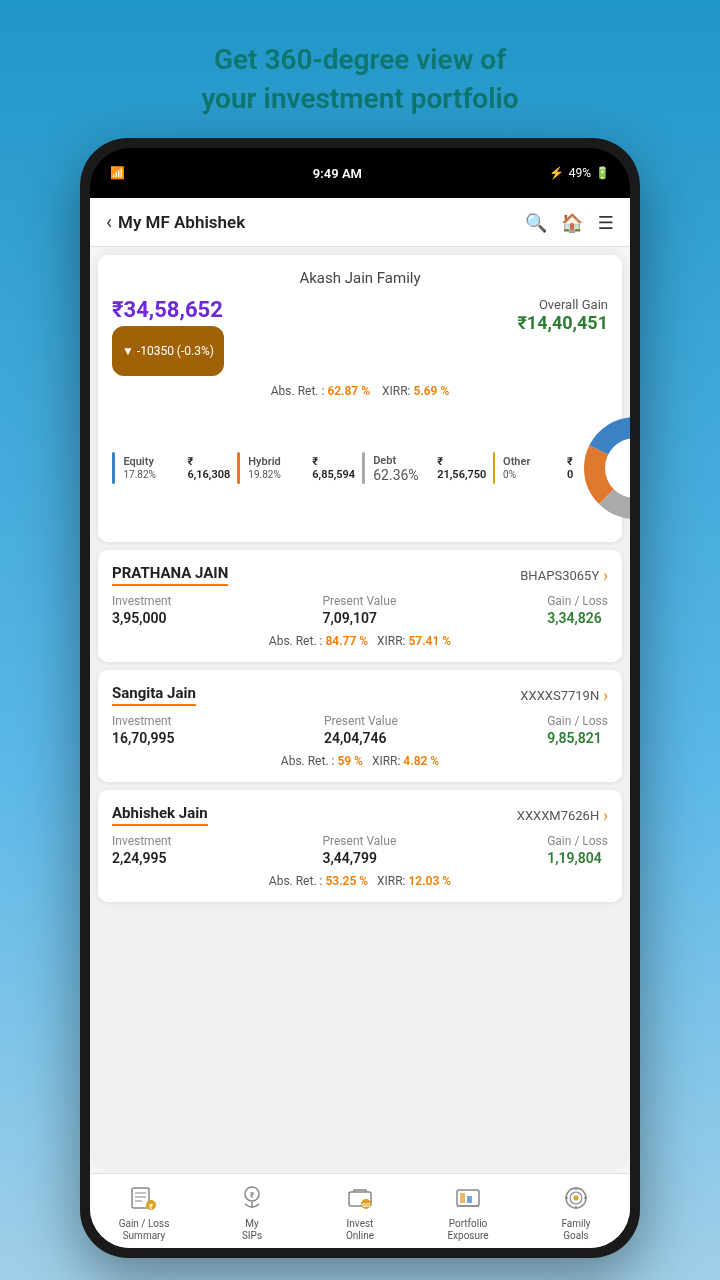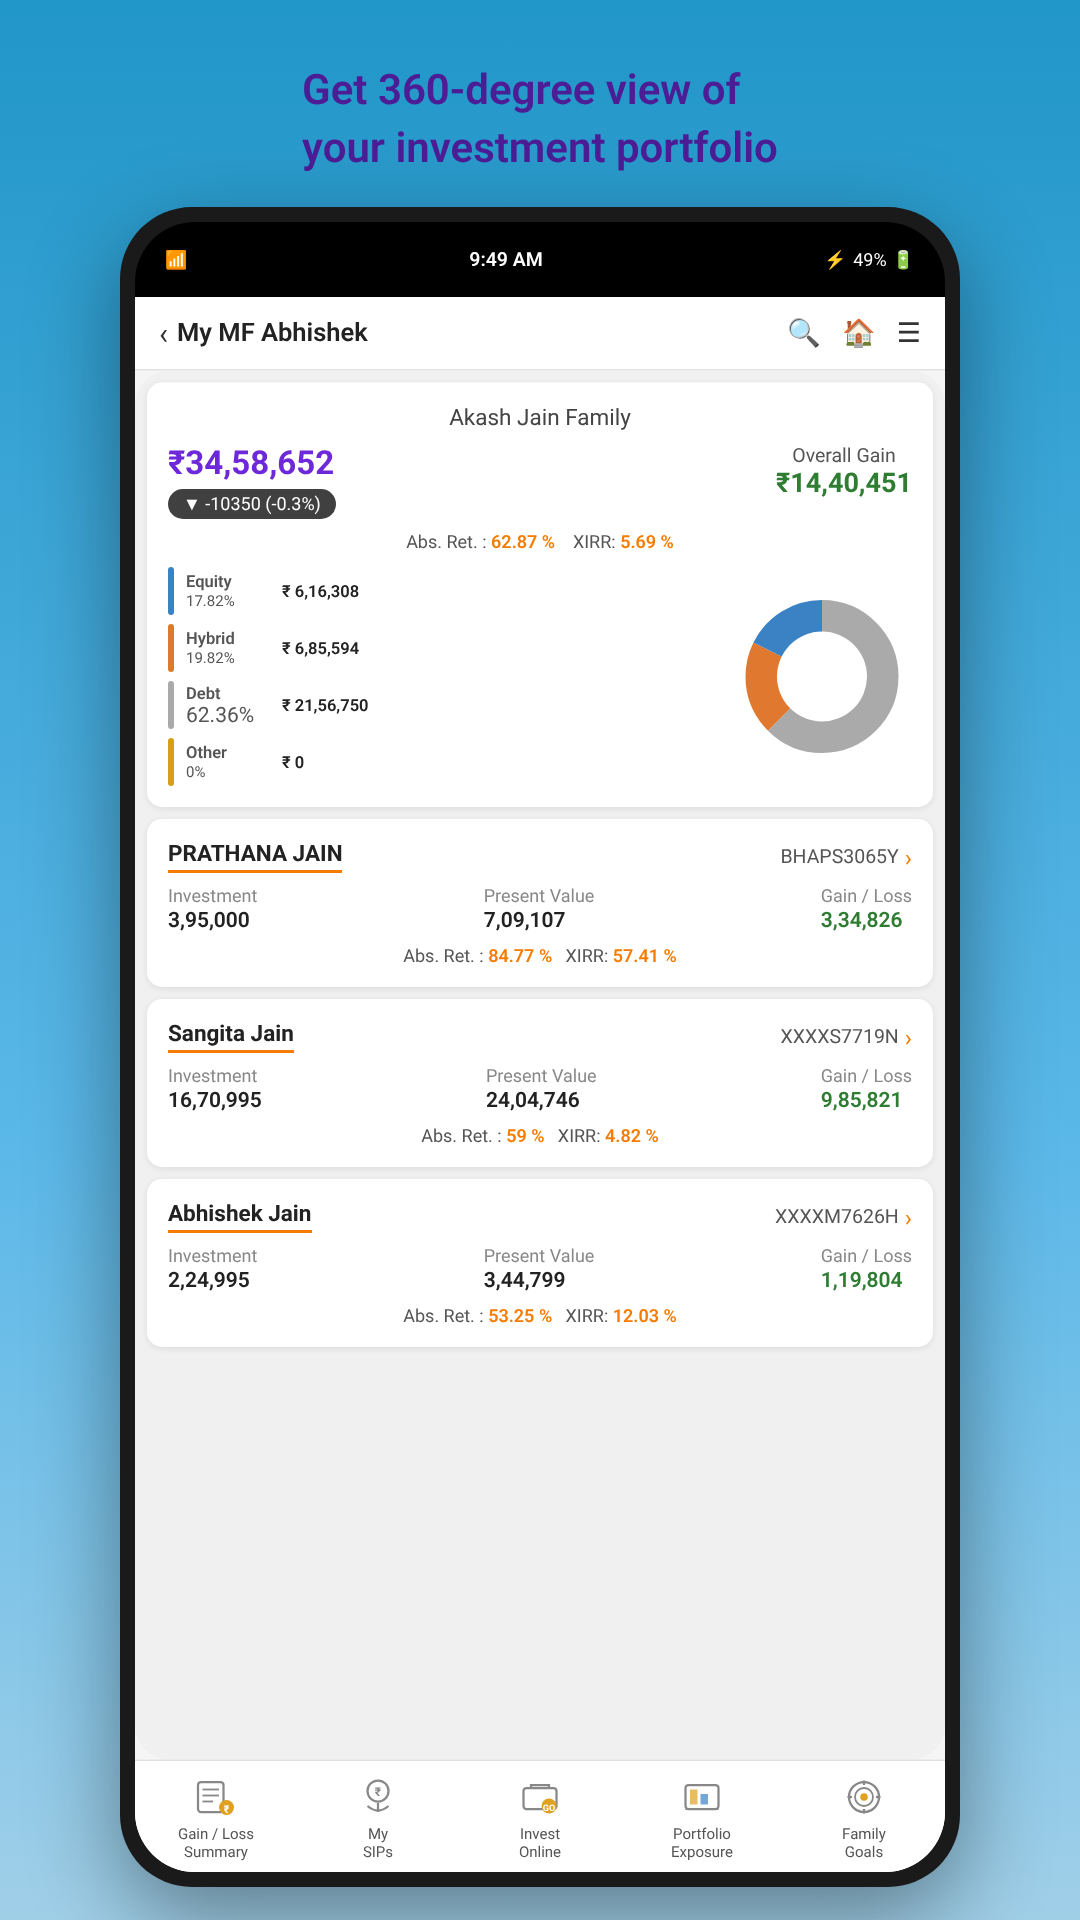--- a/index.html
+++ b/index.html
@@ -7,21 +7,22 @@
       width: 720px;
       height: 1280px;
       background: linear-gradient(180deg, #2196c8 0%, #5bb8e8 60%, #a0cfe8 100%);
       display: flex;
       flex-direction: column;
       align-items: center;
       font-family: 'Roboto', Arial, sans-serif;
       overflow: hidden;
     }
     .header-text {
-      color: #4c1d95;
+      text-align: center;
+      color: #0f766e;
       margin-top: 40px;
       margin-bottom: 20px;
       font-size: 28px;
       font-weight: 600;
       line-height: 1.4;
     }
     .phone-wrapper {
       width: 560px;
       height: 1120px;
       background: #1a1a1a;
@@ -108,30 +109,30 @@
       justify-content: space-between;
       margin-bottom: 8px;
     }
     .portfolio-left {}
     .portfolio-value {
       font-size: 22px;
       font-weight: 700;
       color: #6d28d9;
     }
     .portfolio-change {
-      background: #404040;
+      background: #a16207;
       color: white;
       border-radius: 12px;
-      padding: 3px 10px;
+      padding: 18px 10px;
       font-size: 12px;
       display: inline-block;
       margin-top: 4px;
     }
     .portfolio-right {
-      text-align: center;
+      text-align: right;
     }
     .overall-gain-label {
       font-size: 13px;
       color: #555;
     }
     .overall-gain-value {
       font-size: 18px;
       font-weight: 700;
       color: #2e7d32;
     }
@@ -143,21 +144,21 @@
     }
     .returns-highlight { color: #f57c00; font-weight: 600; }
     .portfolio-breakdown {
       display: flex;
       align-items: center;
       gap: 0;
     }
     .breakdown-list {
       flex: 1;
       display: flex;
-      flex-direction: column;
+      flex-direction: row;
       gap: 6px;
     }
     .breakdown-item {
       display: flex;
       align-items: center;
       gap: 8px;
     }
     .breakdown-dot {
       width: 4px;
       height: 32px;

